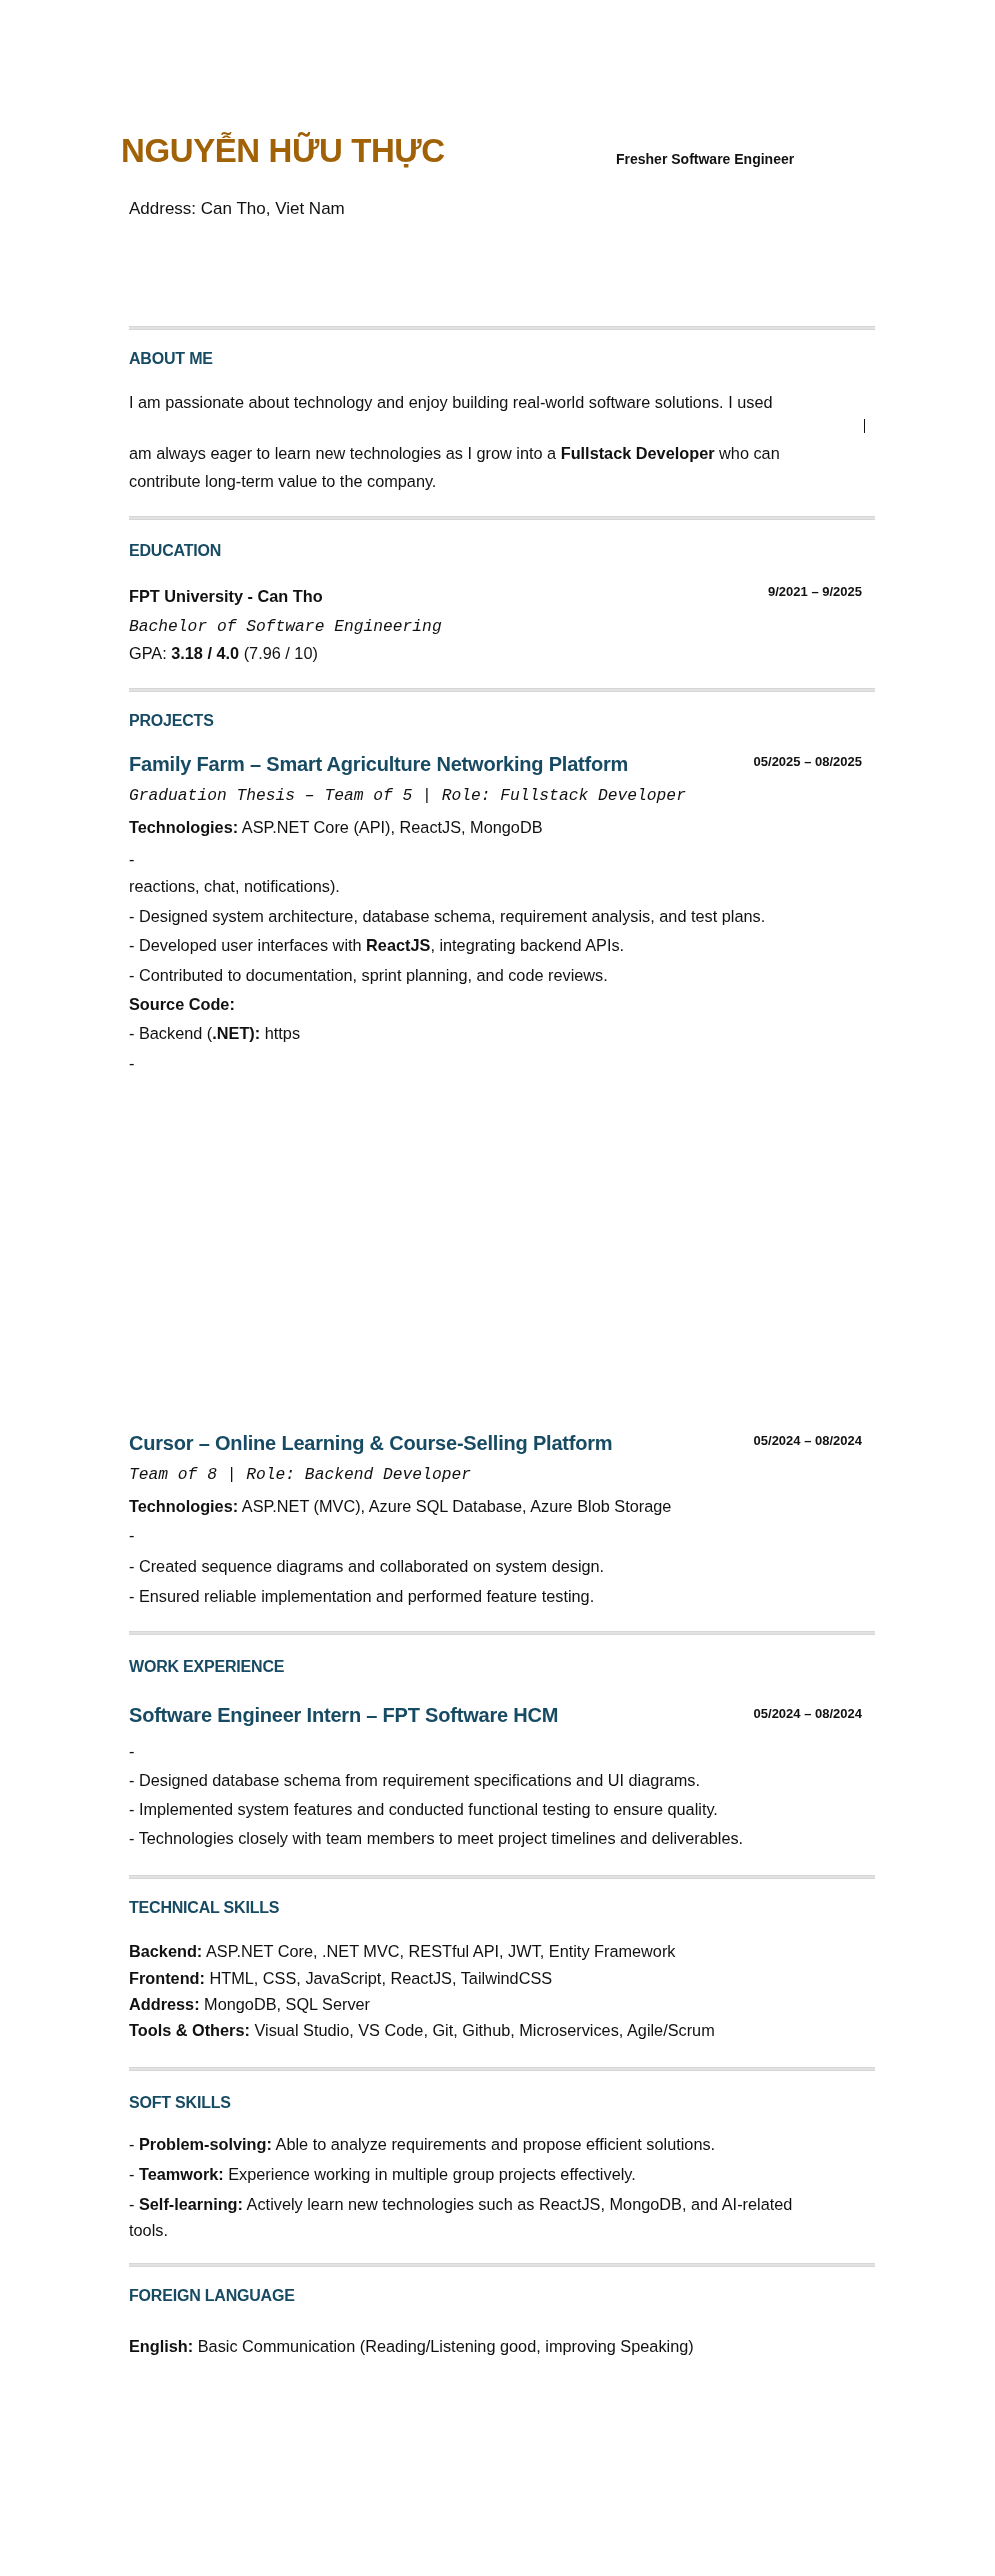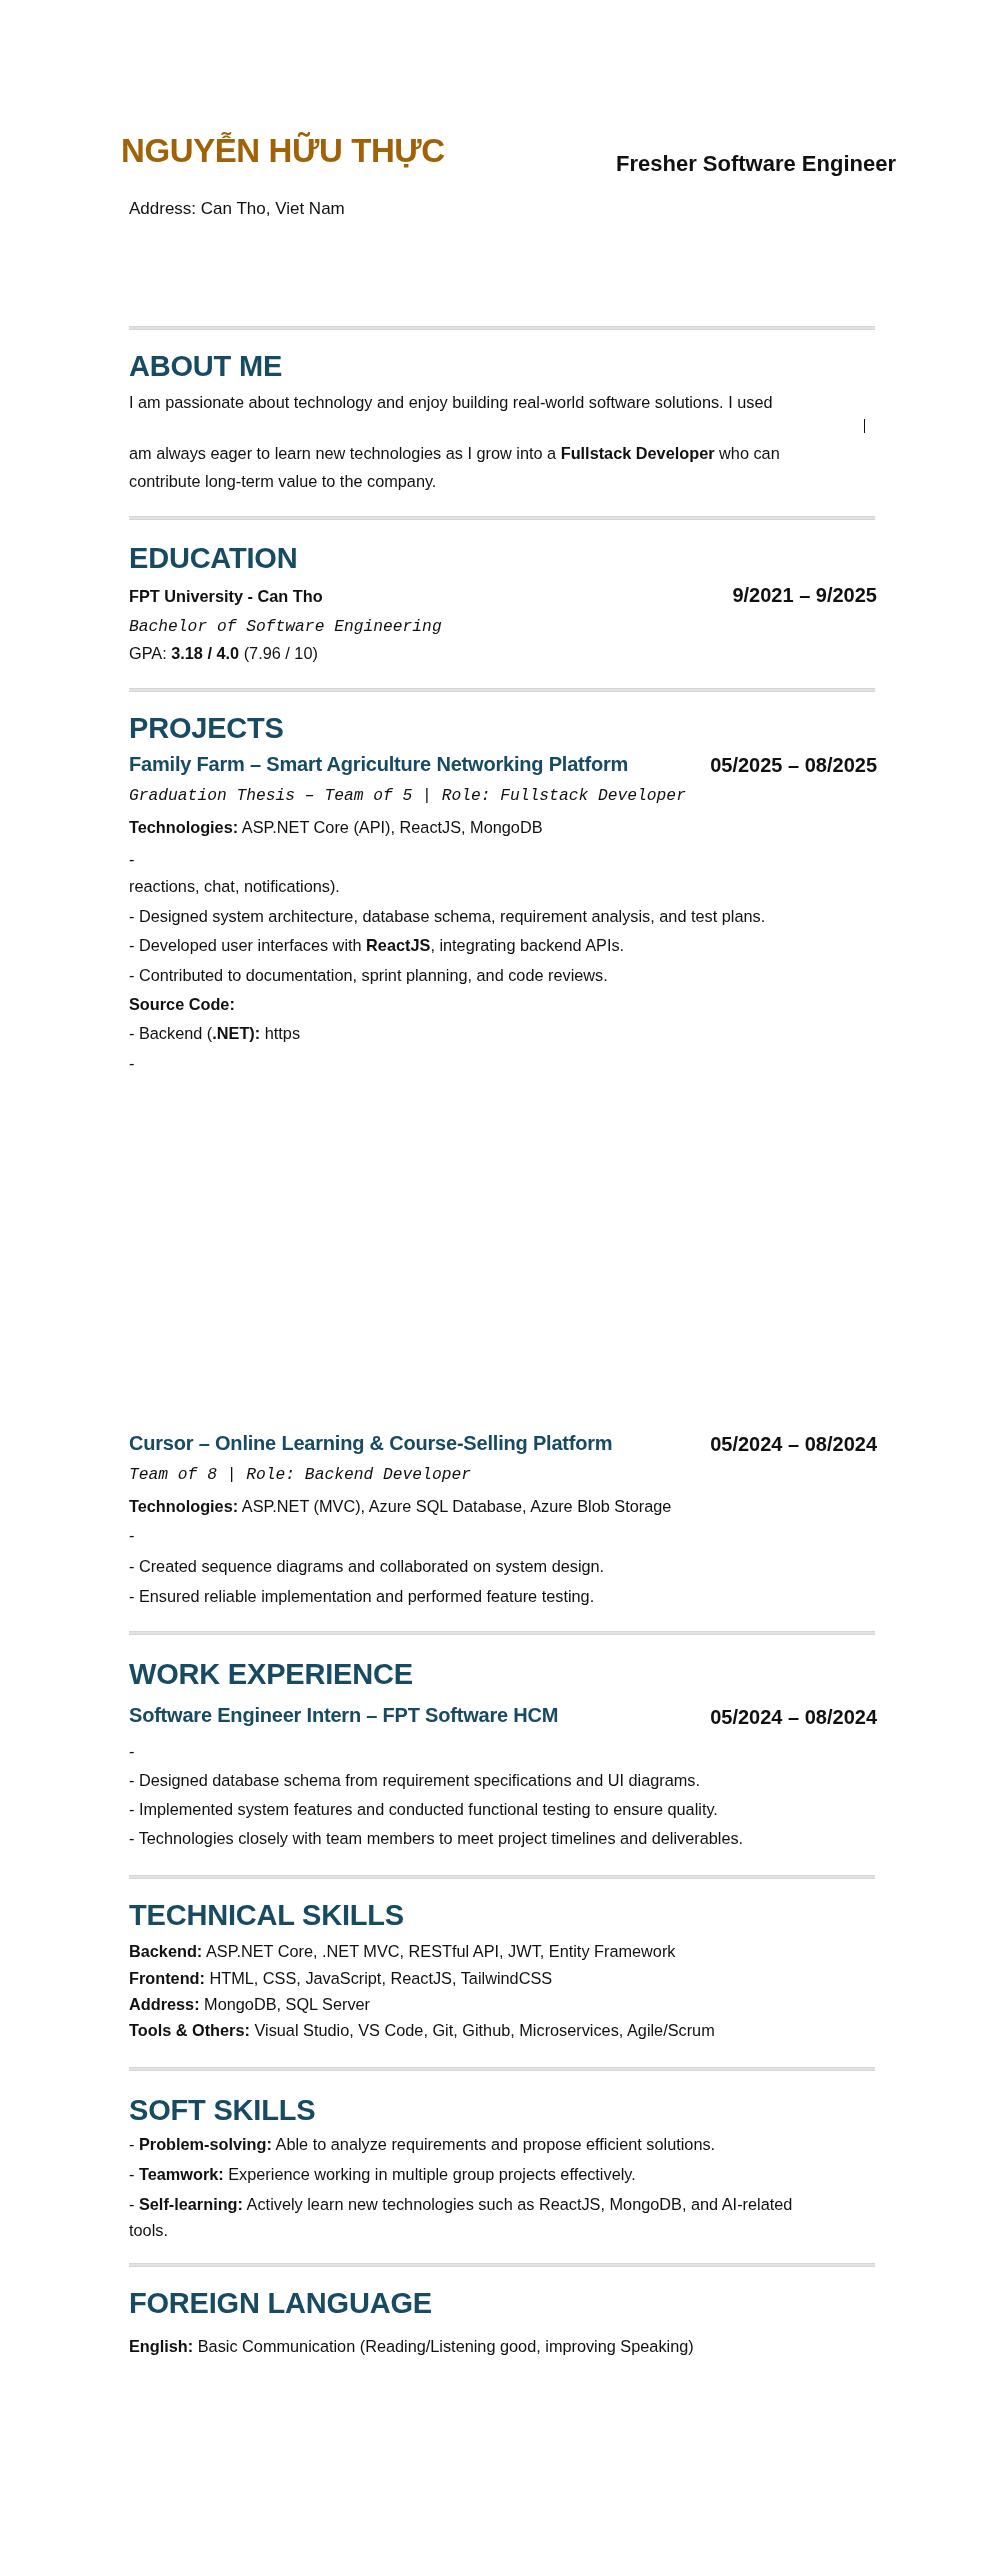--- a/index.html
+++ b/index.html
@@ -1,25 +1,25 @@
 <!DOCTYPE html>
 <html style="font-size:11.4px"><head>
 <meta charset="utf-8">
 <style>
   html, body { margin: 0; padding: 0; background: #ffffff; }
   body { width: 995px; height: 2576px; position: relative; overflow: hidden;
          font-family: "Liberation Sans", "DejaVu Sans", sans-serif; color: #111111; }
   .abs { position: absolute; white-space: nowrap; }
   .name { left: 121px; top: 132px; font-size: 33px; font-weight: 700; color: #a16207; letter-spacing: -0.4px; }
-  .role { left: 616px; top: 151px; font-size: 22px; font-weight: 700; color: #111; }
+  .role { left: 616px; top: 151px; font-size: 14px; font-weight: 700; color: #111; }
   .addr { left: 129px; top: 199px; font-size: 17px; }
   .divider { left: 129px; width: 746px; height: 3.6px; background: #e2e2e2; border-top: 0.7px solid #d6d6d6; border-bottom: 0.7px solid #d6d6d6; box-sizing: border-box; }
-  .h2 { left: 129px; font-size: 29px; font-weight: 700; color: #174a63; letter-spacing: -0.2px; text-align: right; }
+  .h2 { left: 129px; font-size: 16px; font-weight: 700; color: #174a63; letter-spacing: -0.2px; text-align: right; }
   .t { left: 129px; font-size: 16.3px; line-height: 20px; }
-  .date { right: 118px; font-size: 20px; font-weight: 700; text-align: right; }
+  .date { right: 133px; font-size: 13px; font-weight: 700; text-align: right; }
   .ptitle { left: 129px; font-size: 20px; font-weight: 700; color: #174a63; letter-spacing: -0.2px; }
   .it { font-style: italic; font-family: Liberation Mono, monospace; }
   b { font-weight: 700; }
   .caret { left: 864px; top: 419px; width: 1.4px; height: 14.2px; background: #111; }
 </style>
 </head>
 <body>
 
 <div class="abs name">NGUYỄN HỮU THỰC</div>
 <div class="abs role">Fresher Software Engineer</div>

